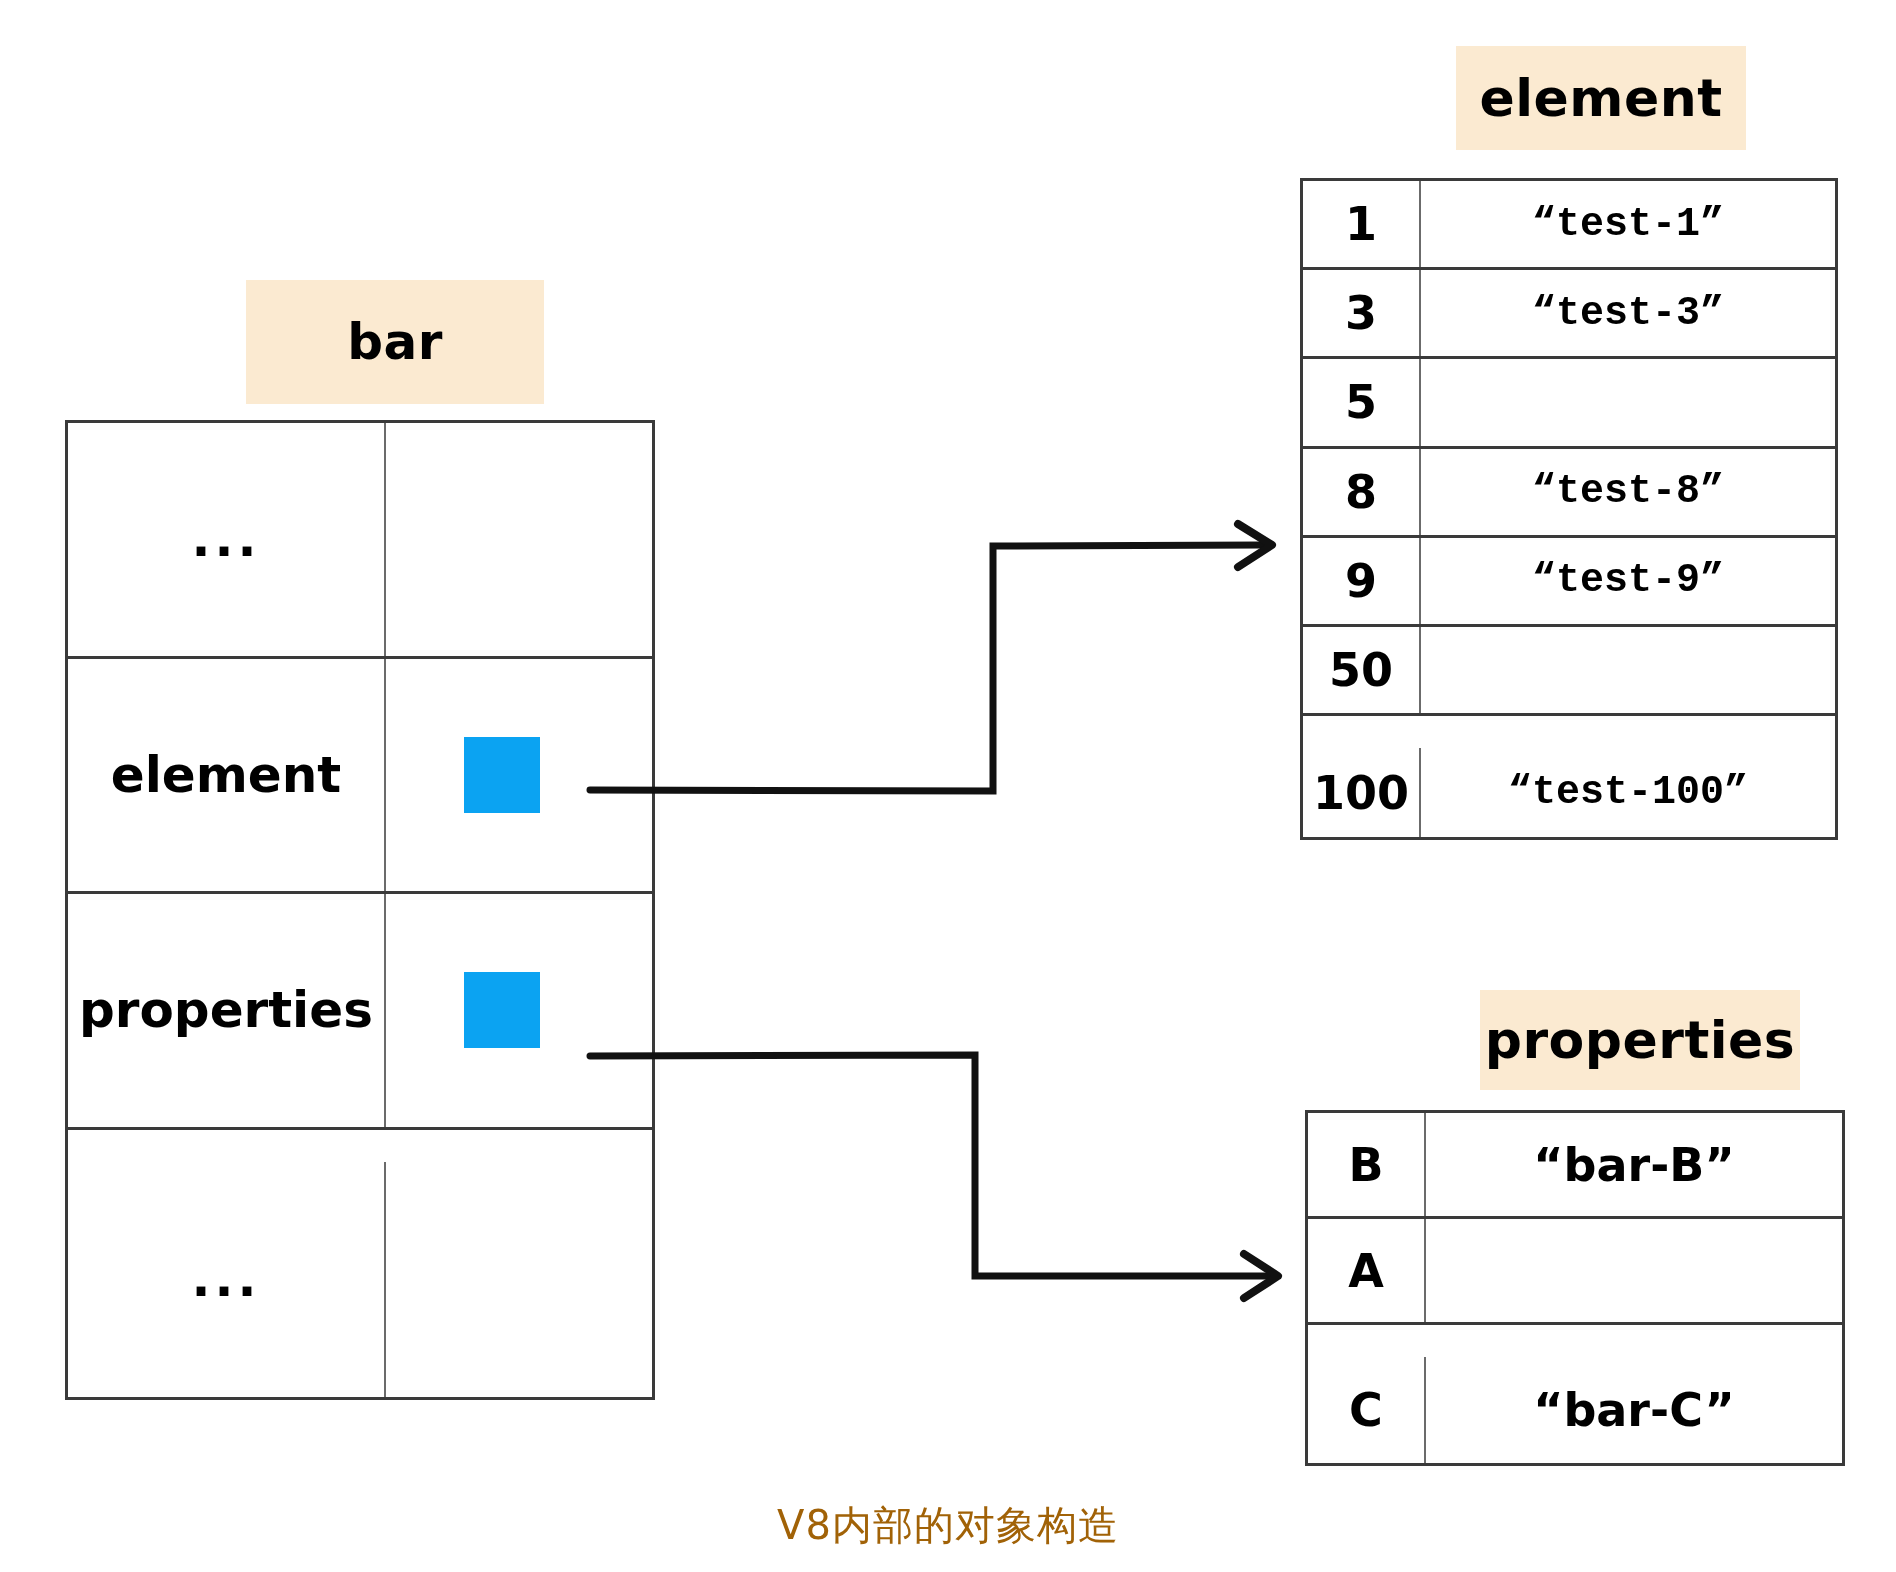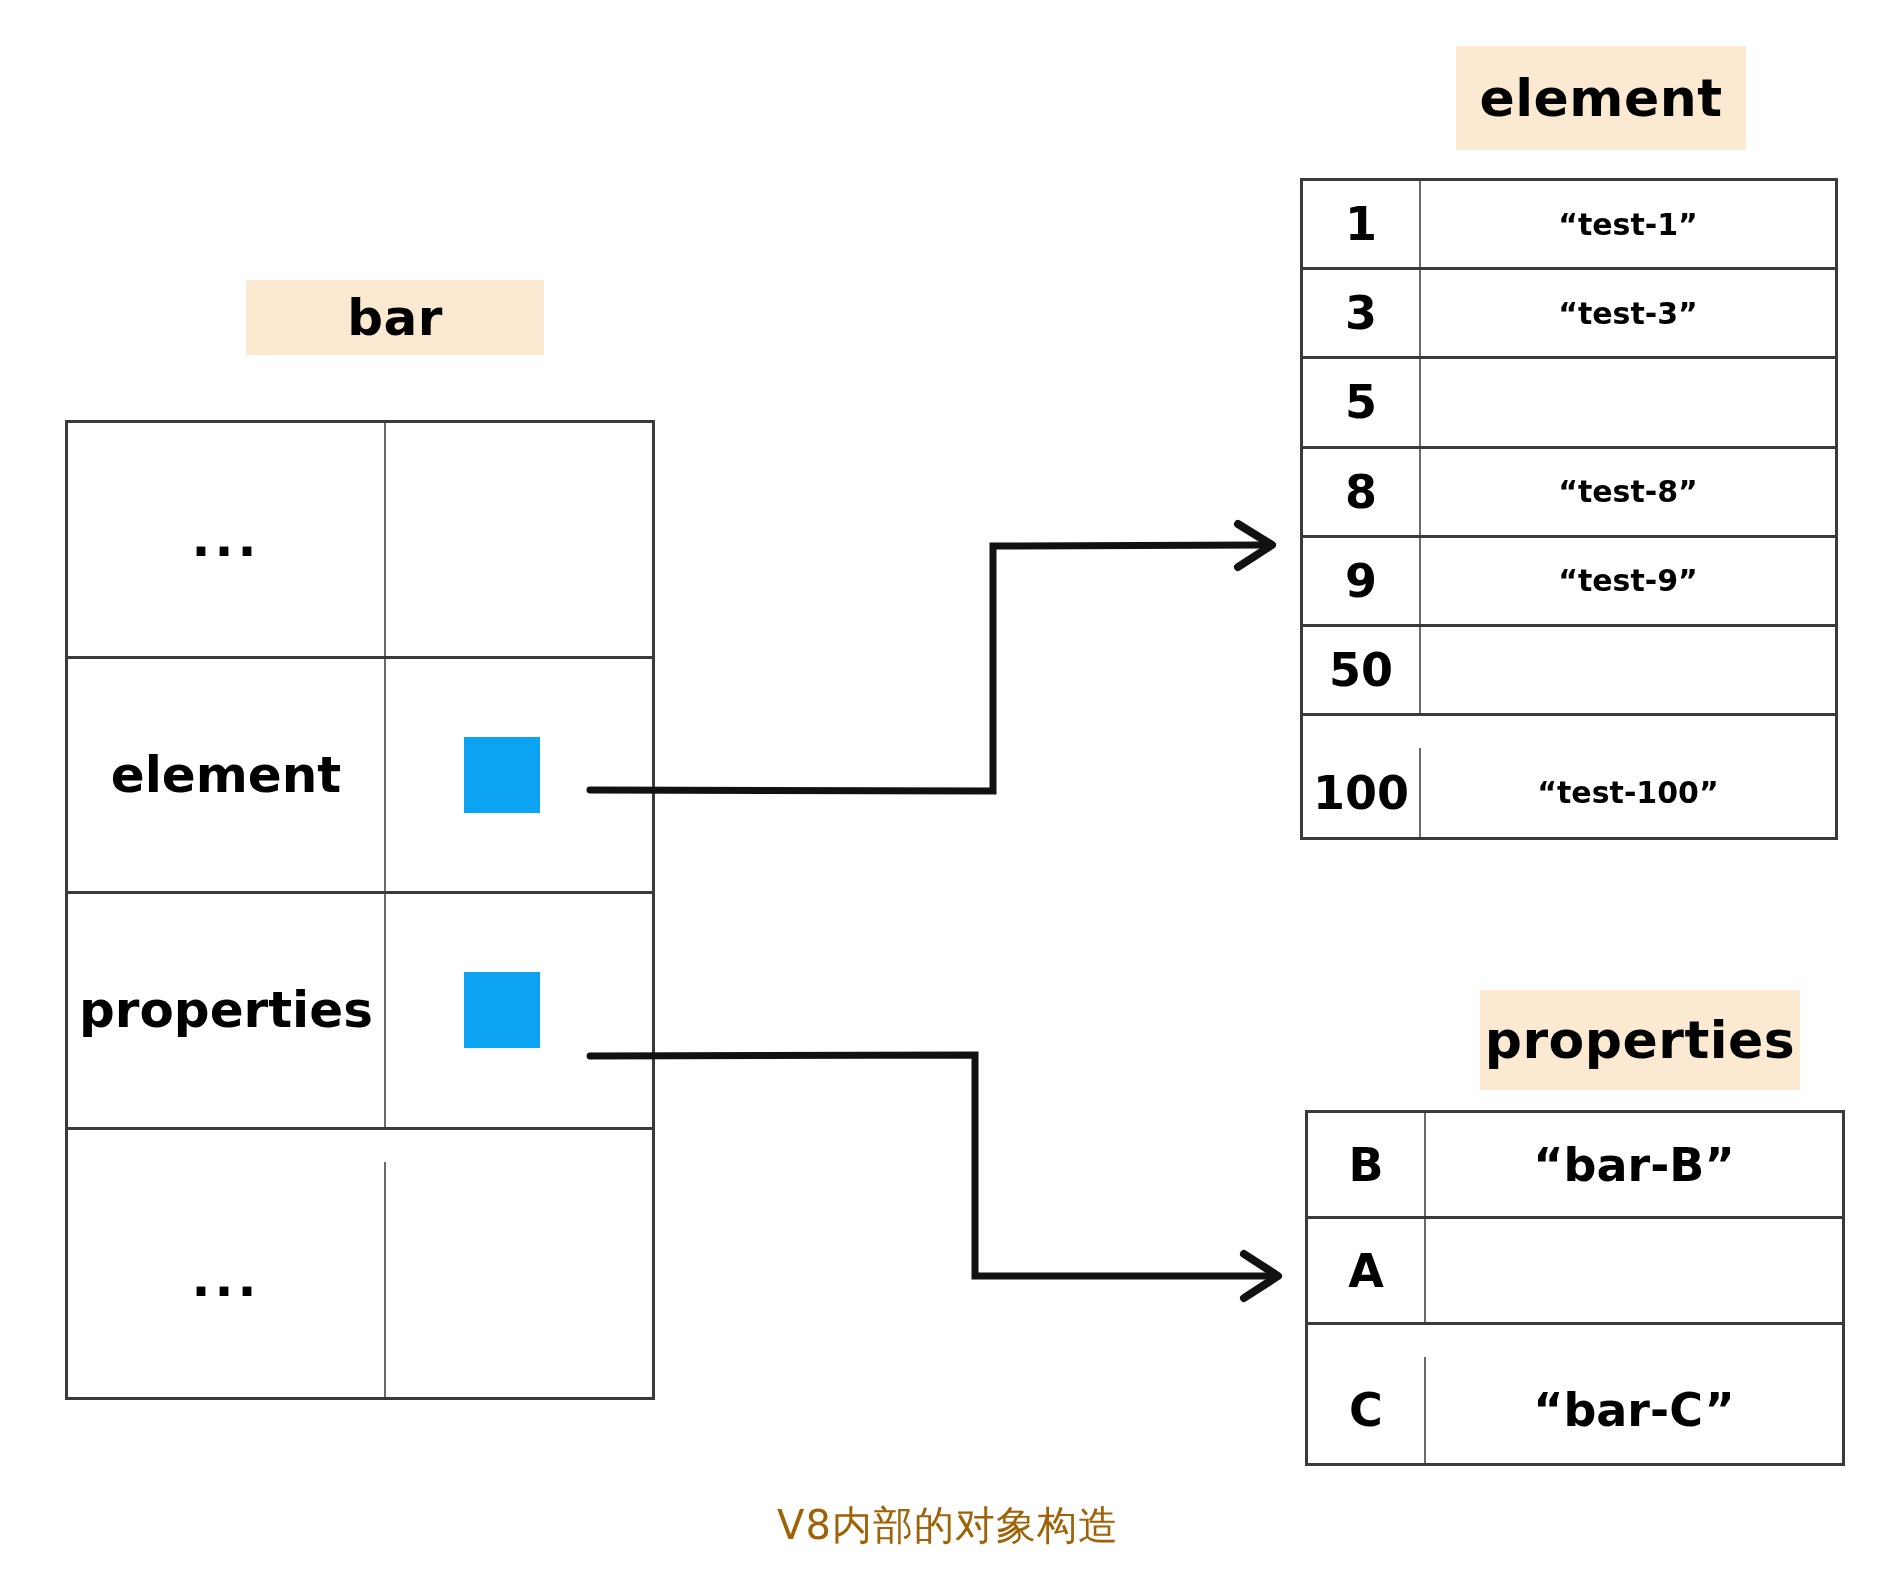--- a/index.html
+++ b/index.html
@@ -24,21 +24,21 @@
     background: #fbead1;
     display: flex;
     align-items: center;
     justify-content: center;
     color: #000000;
     font-family: "DejaVu Sans", sans-serif;
     font-weight: 700;
     letter-spacing: 0.5px;
     white-space: nowrap;
   }
-  #chip-bar        { left: 246px; top: 280px;  width: 298px; height: 75px;  font-size: 50px; }
+  #chip-bar        { left: 246px; top: 280px;  width: 298px; height: 124px;  font-size: 50px; }
   #chip-element    { left: 1456px; top: 46px;  width: 290px; height: 104px; font-size: 52px; }
   #chip-properties { left: 1480px; top: 990px; width: 320px; height: 100px; font-size: 52px; }
 
   
   .tbl {
     position: absolute;
     box-sizing: border-box;
     border: 3px solid #3a3a3a;
     background: #ffffff;
     display: flex;
@@ -76,21 +76,21 @@
     left: 78px;
     width: 76px;
     height: 76px;
     background: #0ba3f2;
   }
 
   
   #tbl-element { left: 1300px; top: 178px; width: 538px; height: 662px; }
   #tbl-element .row { height: 14.2857%; }
   #tbl-element .cell.left-col  { width: 118px; font-size: 46px; }
-  #tbl-element .cell.right-col { flex: 1; font-size: 30px; }
+  #tbl-element .cell.right-col { flex: 1; font-size: 40px; font-family: Liberation Mono, monospace; }
 
   
   #tbl-properties { left: 1305px; top: 1110px; width: 540px; height: 356px; }
   #tbl-properties .row { height: 33.3333%; }
   #tbl-properties .cell.left-col  { width: 118px; font-size: 46px; }
   #tbl-properties .cell.right-col { flex: 1; font-size: 46px; text-align: right; }
 
   
   #connectors {
     position: absolute;

